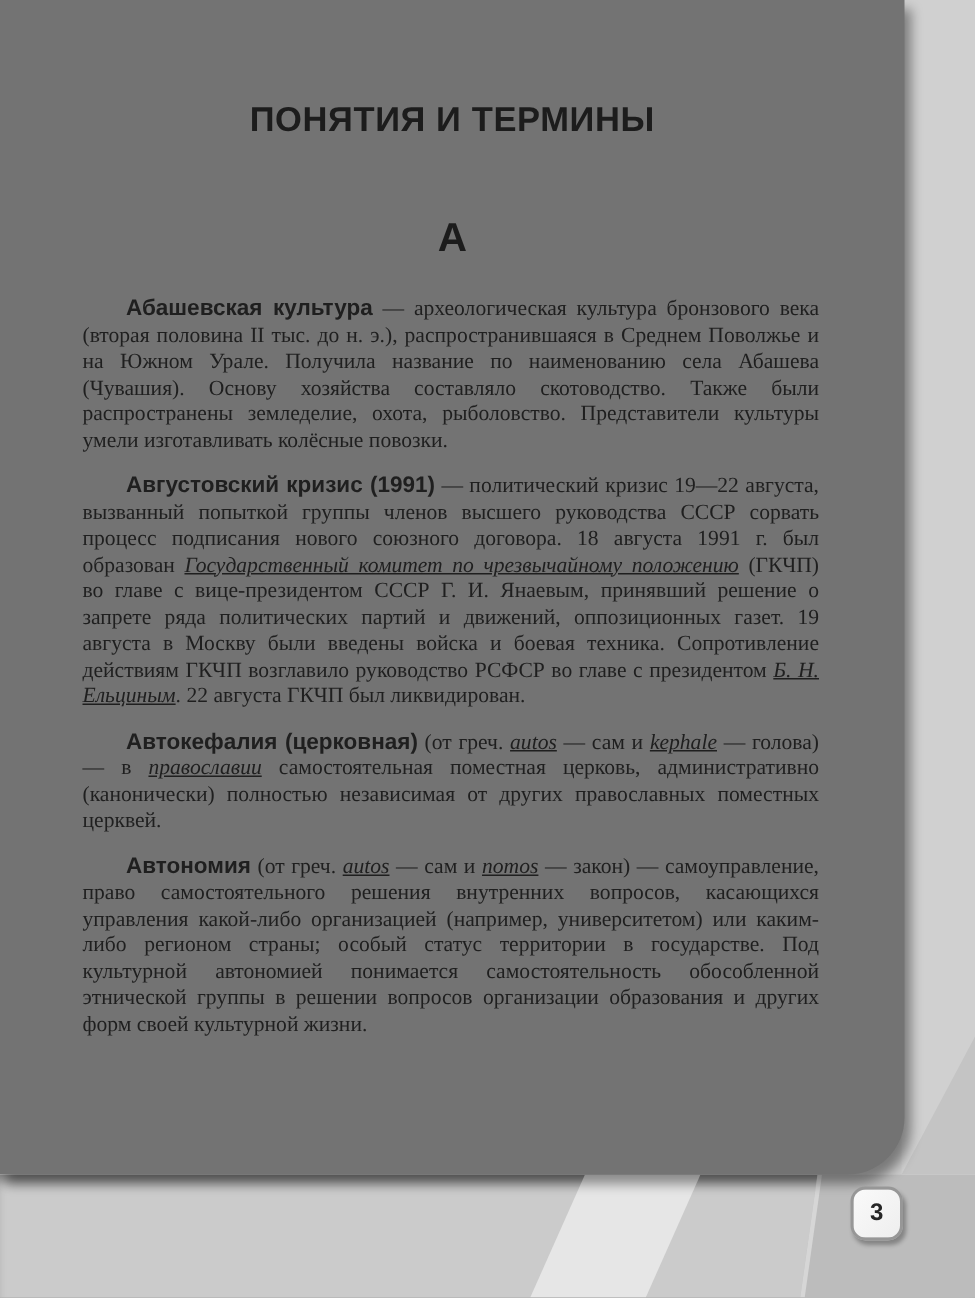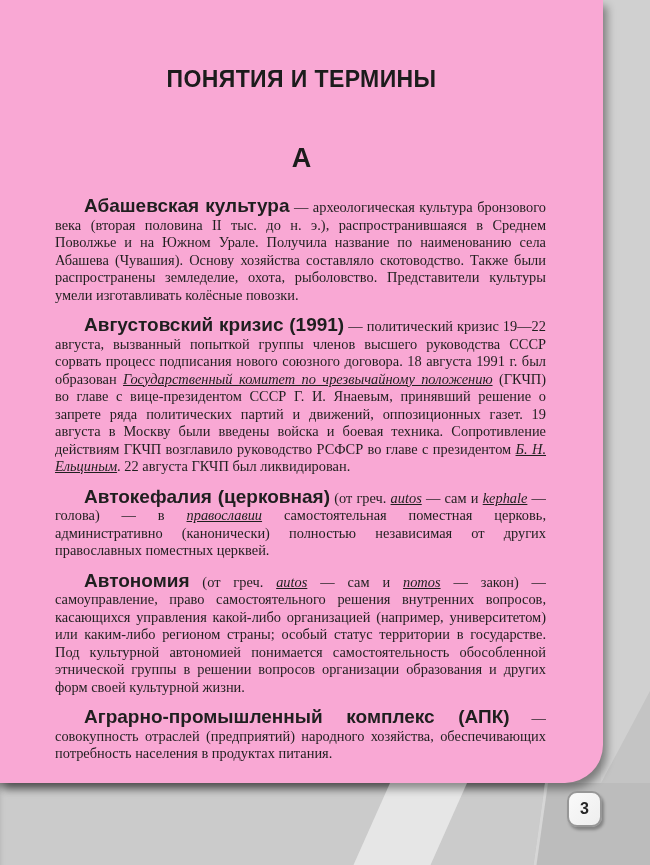--- a/index.html
+++ b/index.html
@@ -68,21 +68,21 @@
     transform: skewX(-8deg);
     transform-origin: top left;
   }
   
   .page-card {
     position: absolute;
     left: 0;
     top: 0;
     width: 603px;
     height: 783px;
-    background: #f9a8d4;
+    background: #737373;
     border-bottom-right-radius: 38px;
     box-shadow: 4px 6px 8px rgba(0,0,0,0.40);
     z-index: 3;
     overflow: hidden;
   }
   .page-title {
     margin: 66px 0 0 0;
     text-align: center;
     font-family: "Liberation Sans", "DejaVu Sans", sans-serif;
     font-weight: 700;
@@ -106,21 +106,21 @@
     text-align: justify;
   }
   .entry {
     margin: 0 0 12px 0;
     text-indent: 29px;
   }
   .entry:last-child { margin-bottom: 0; }
   .run-term {
     font-family: "Liberation Sans", "DejaVu Sans", sans-serif;
     font-weight: 700;
-    font-size: 19px;
+    font-size: 15px;
   }
   .run-italic { font-style: italic; text-decoration: underline; }
   
   .page-badge {
     position: absolute;
     left: 567px;
     top: 791px;
     width: 35px;
     height: 36px;
     background: linear-gradient(135deg, #fafafa 0%, #eeeeee 100%);
@@ -155,21 +155,20 @@
   </div>
 
   <div class="page-card">
     <h1 class="page-title">ПОНЯТИЯ И ТЕРМИНЫ</h1>
     <div class="section-letter">А</div>
     <div class="entries" id="entries">
         <p class="entry"><span class="run-term">Абашевская культура</span><span class="run-normal"> — археологическая культура бронзового века (вторая половина II тыс. до н. э.), распространившаяся в Среднем Поволжье и на Южном Урале. Получила название по наименованию села Абашева (Чувашия). Основу хозяйства составляло скотоводство. Также были распространены земледелие, охота, рыболовство. Представители культуры умели изготавливать колёсные повозки.</span></p>
         <p class="entry"><span class="run-term">Августовский кризис (1991)</span><span class="run-normal"> — политический кризис 19—22 августа, вызванный попыткой группы членов высшего руководства СССР сорвать процесс подписания нового союзного договора. 18 августа 1991 г. был образован </span><span class="run-italic">Государственный комитет по чрезвычайному положению</span><span class="run-normal"> (ГКЧП) во главе с вице-президентом СССР Г. И. Янаевым, принявший решение о запрете ряда политических партий и движений, оппозиционных газет. 19 августа в Москву были введены войска и боевая техника. Сопротивление действиям ГКЧП возглавило руководство РСФСР во главе с президентом </span><span class="run-italic">Б. Н. Ельциным</span><span class="run-normal">. 22 августа ГКЧП был ликвидирован.</span></p>
         <p class="entry"><span class="run-term">Автокефалия (церковная)</span><span class="run-normal"> (от греч. </span><span class="run-italic">autos</span><span class="run-normal"> — сам и </span><span class="run-italic">kephale</span><span class="run-normal"> — голова) — в </span><span class="run-italic">православии</span><span class="run-normal"> самостоятельная поместная церковь, административно (канонически) полностью независимая от других православных поместных церквей.</span></p>
         <p class="entry"><span class="run-term">Автономия</span><span class="run-normal"> (от греч. </span><span class="run-italic">autos</span><span class="run-normal"> — сам и </span><span class="run-italic">nomos</span><span class="run-normal"> — закон) — самоуправление, право самостоятельного решения внутренних вопросов, касающихся управления какой-либо организацией (например, университетом) или каким-либо регионом страны; особый статус территории в государстве. Под культурной автономией понимается самостоятельность обособленной этнической группы в решении вопросов организации образования и других форм своей культурной жизни.</span></p>
-        <p class="entry"><span class="run-term">Аграрно-промышленный комплекс (АПК)</span><span class="run-normal"> — совокупность отраслей (предприятий) народного хозяйства, обеспечивающих потребность населения в продуктах питания.</span></p>
       </div>
   </div>
 
   <div class="page-badge">
     <span>3</span>
   </div>
 
 </div>
 
 </body></html>

